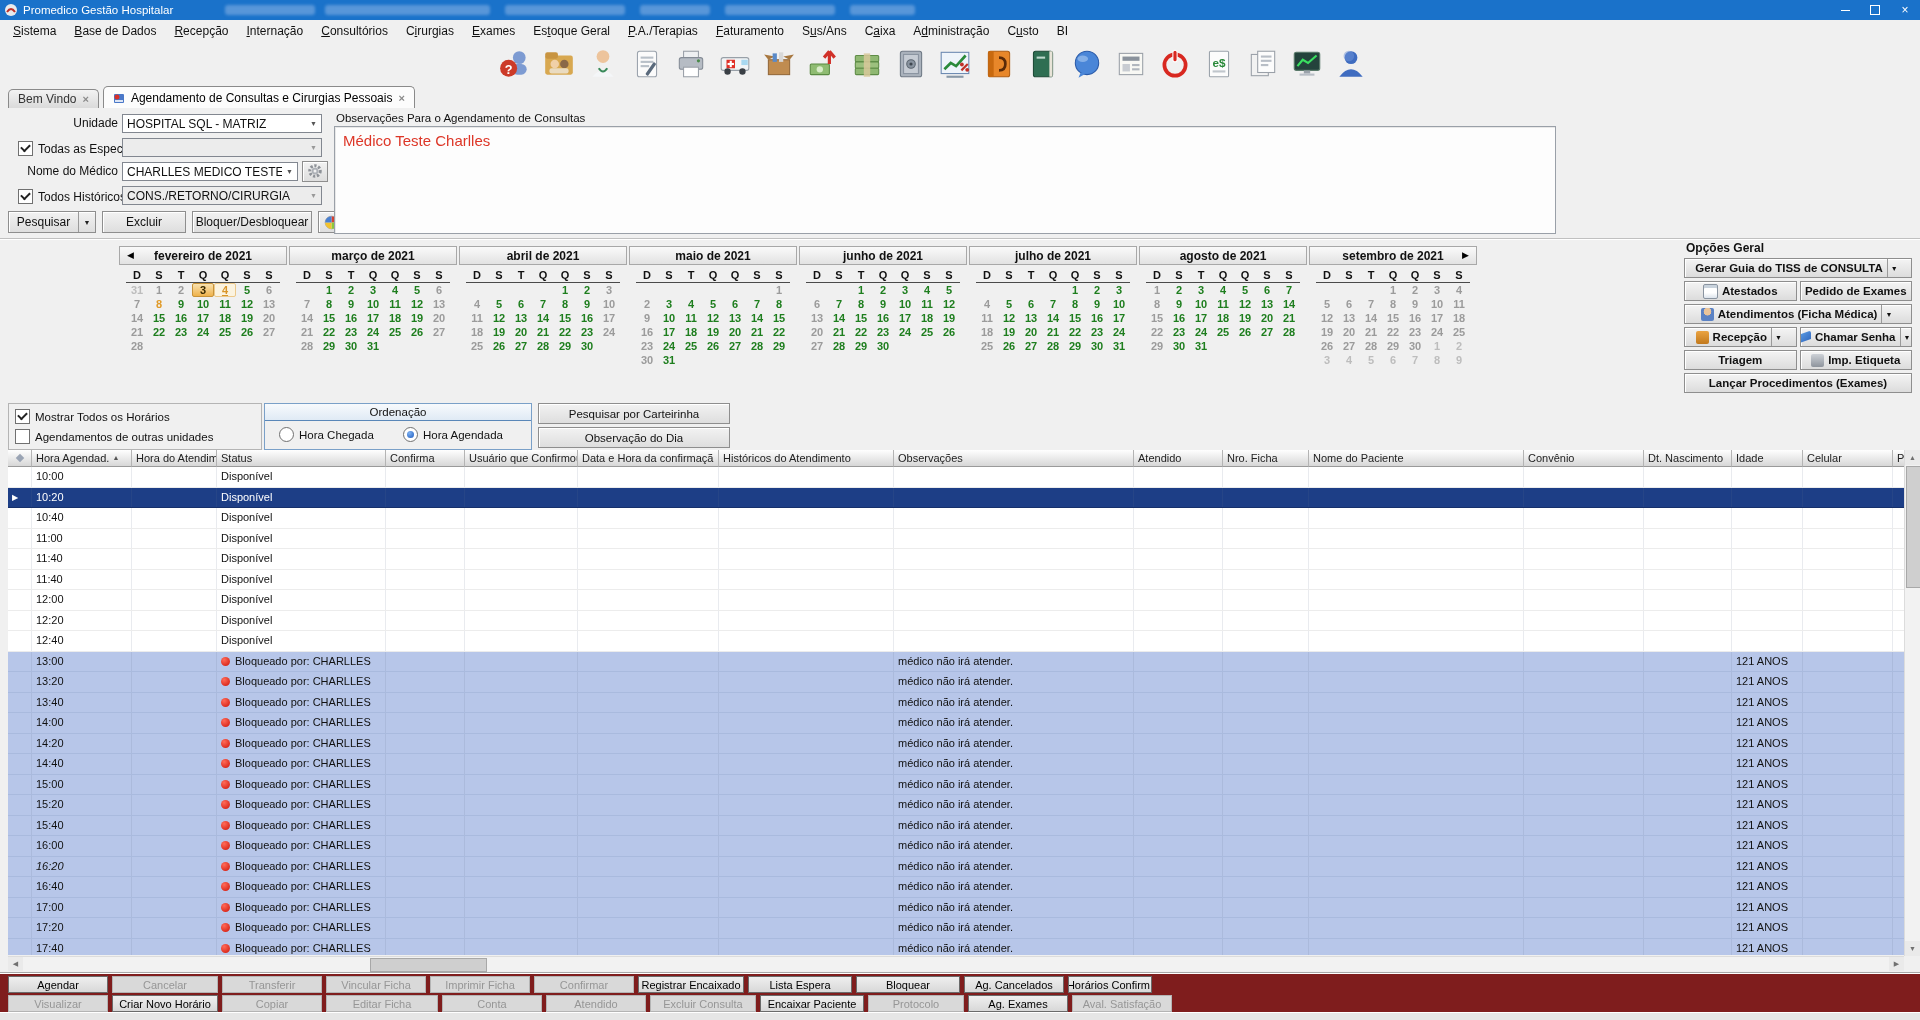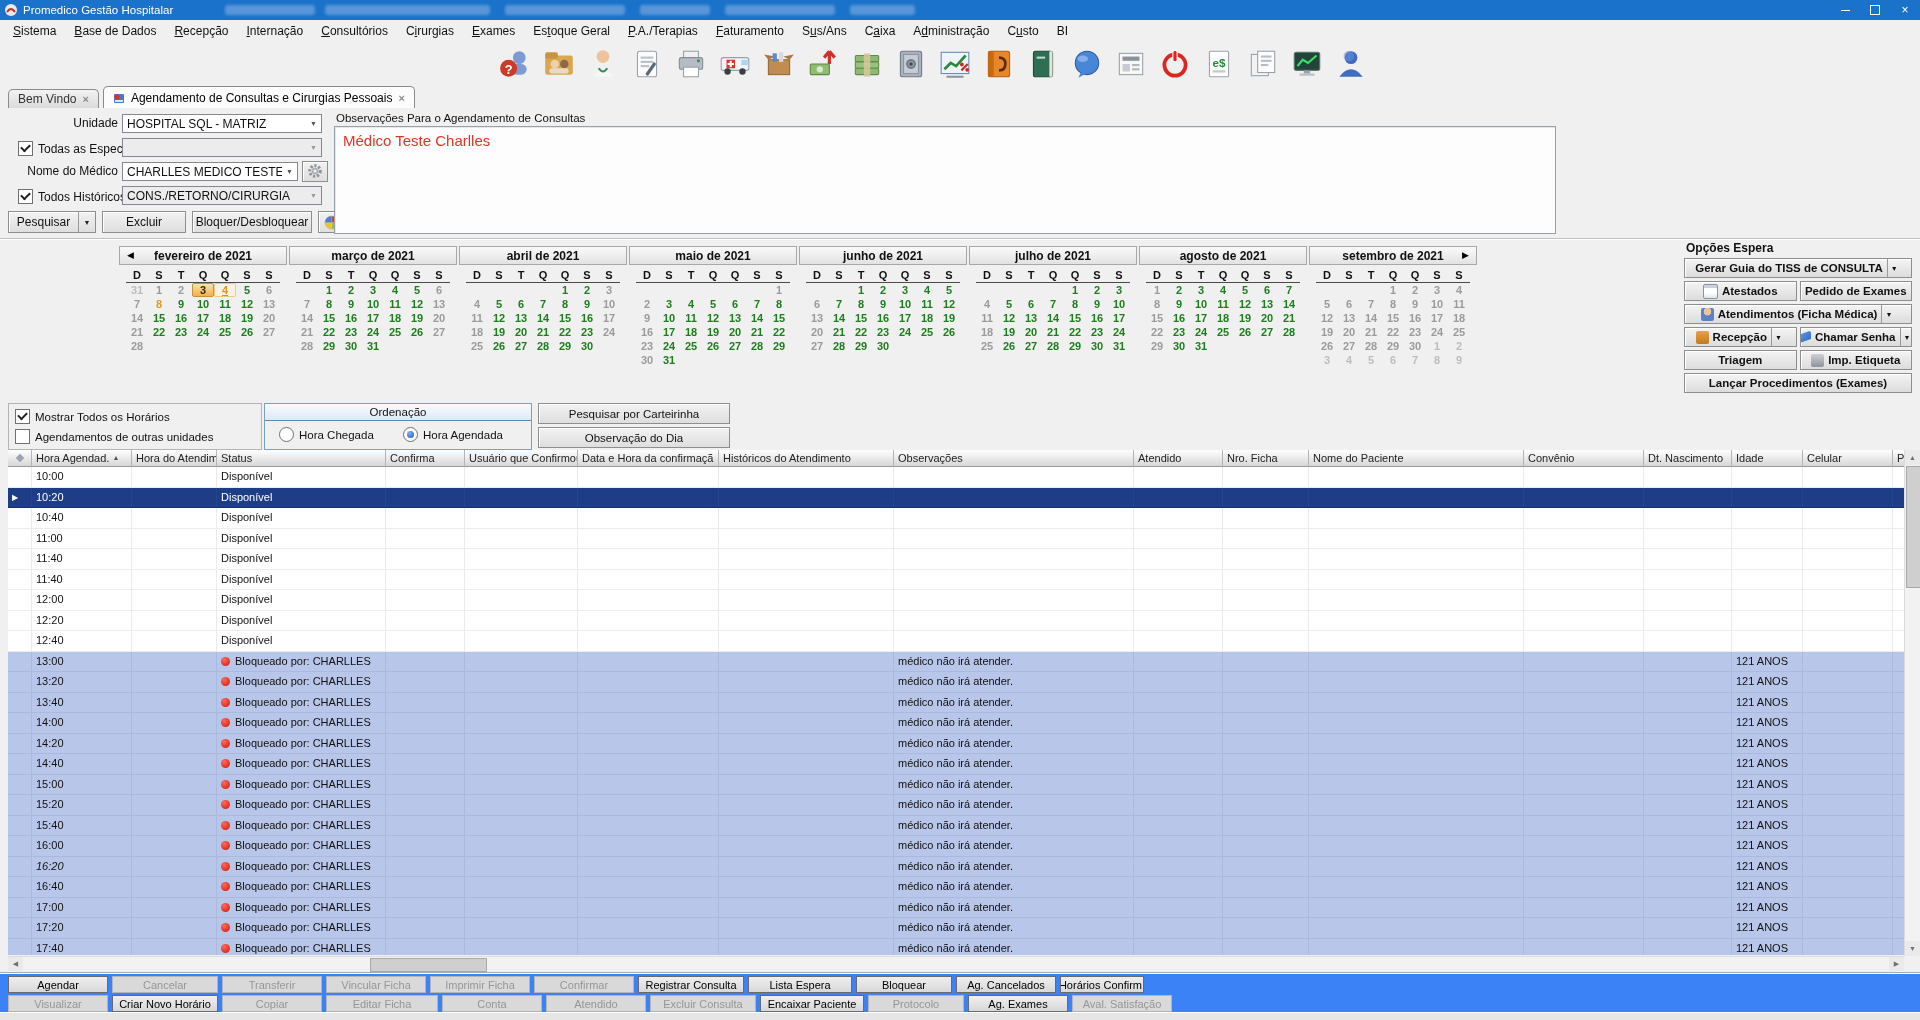--- a/index.html
+++ b/index.html
@@ -105,21 +105,21 @@
   .dot{display:inline-block;width:9px;height:9px;border-radius:50%;background:radial-gradient(circle at 35% 30%,#ff6a58,#cf1408);margin-right:5px;vertical-align:-1px;}
   
   .vscroll{position:absolute;left:1904px;top:450px;width:16px;height:506px;background:#f2f2f2;border-left:1px solid #dcdcdc;box-sizing:border-box;}
   .varr{height:15px;text-align:center;font-size:7px;line-height:15px;color:#707070;background:#eaeaea;}
   .varr.dn{position:absolute;bottom:0;width:100%;}
   .vthumb{position:absolute;left:1px;top:16px;width:13px;height:120px;background:#cfcfcf;border:1px solid #a8a8a8;}
   .hscroll{position:absolute;left:8px;top:956px;width:1896px;height:15px;background:#f2f2f2;border-top:1px solid #dcdcdc;box-sizing:border-box;}
   .harr{position:absolute;top:0;width:15px;height:14px;text-align:center;font-size:7px;line-height:14px;color:#707070;background:#eaeaea;}
   .hthumb{position:absolute;left:362px;top:1px;width:115px;height:12px;background:#cfcfcf;border:1px solid #a8a8a8;}
   
-  .footer{position:absolute;left:0;top:972px;width:1920px;height:40px;background:#3b82f6;border-top:1px solid #a8a8a8;box-shadow:inset 0 1px 0 #fff;}
+  .footer{position:absolute;left:0;top:972px;width:1920px;height:40px;background:#7f1d1d;border-top:1px solid #a8a8a8;box-shadow:inset 0 1px 0 #fff;}
   .frow{position:absolute;left:8px;display:flex;gap:4px;}
   .fbtn{height:17px;box-sizing:border-box;background:linear-gradient(#efefef,#d8d8d8);border:1px solid #6a6a6a;
         font-size:11px;display:flex;align-items:center;justify-content:center;white-space:nowrap;overflow:hidden;color:#000;}
   .fbtn.dis{border-color:#b4b4b4;background:#d9d9d9;color:#969696;}
   .statusstrip{position:absolute;left:0;top:1012px;width:1920px;height:8px;background:#e6e6e6;border-top:1px solid #fff;}
 </style>
 </head>
 <body>
 
 <div id="win">
@@ -904,21 +904,21 @@
             <span class="day d-out">6</span>
             <span class="day d-out">7</span>
             <span class="day d-out">8</span>
             <span class="day d-out">9</span>
           </div>
         </div>
       </div>
 
 
     <div class="optionsbox">
-      <div class="optionstitle">Opções Espera</div>
+      <div class="optionstitle">Opções Geral</div>
       <div id="options-rows">
           <div class="opt-row">
             <div class="opt-btn">
               <span>Gerar Guia do TISS de CONSULTA</span>
               <span class="opt-split">▼</span>
             </div>
           </div>
           <div class="opt-row">
             <div class="opt-btn">
               <span class="oicon certificate-icon"></span>
@@ -1521,23 +1521,23 @@
   </div>
 
   <div class="footer">
       <div class="frow" style="top: 3px;">
         <div class="fbtn" style="width: 100px;">Agendar</div>
         <div class="fbtn dis" style="width: 106px;">Cancelar</div>
         <div class="fbtn dis" style="width: 100px;">Transferir</div>
         <div class="fbtn dis" style="width: 100px;">Vincular Ficha</div>
         <div class="fbtn dis" style="width: 100px;">Imprimir Ficha</div>
         <div class="fbtn dis" style="width: 100px;">Confirmar</div>
-        <div class="fbtn" style="width: 106px;">Registrar Consulta</div>
+        <div class="fbtn" style="width: 106px;">Registrar Encaixado</div>
         <div class="fbtn" style="width: 104px;">Lista Espera</div>
-        <div class="fbtn" style="width: 96px;">Bloquear</div>
+        <div class="fbtn" style="width: 104px;">Bloquear</div>
         <div class="fbtn" style="width: 100px;">Ag. Cancelados</div>
         <div class="fbtn" style="width: 84px;">Horários Confirm.</div>
       </div>
       <div class="frow" style="top: 22px;">
         <div class="fbtn dis" style="width: 100px;">Visualizar</div>
         <div class="fbtn" style="width: 106px;">Criar Novo Horário</div>
         <div class="fbtn dis" style="width: 100px;">Copiar</div>
         <div class="fbtn dis" style="width: 112px;">Editar Ficha</div>
         <div class="fbtn dis" style="width: 100px;">Conta</div>
         <div class="fbtn dis" style="width: 100px;">Atendido</div>

